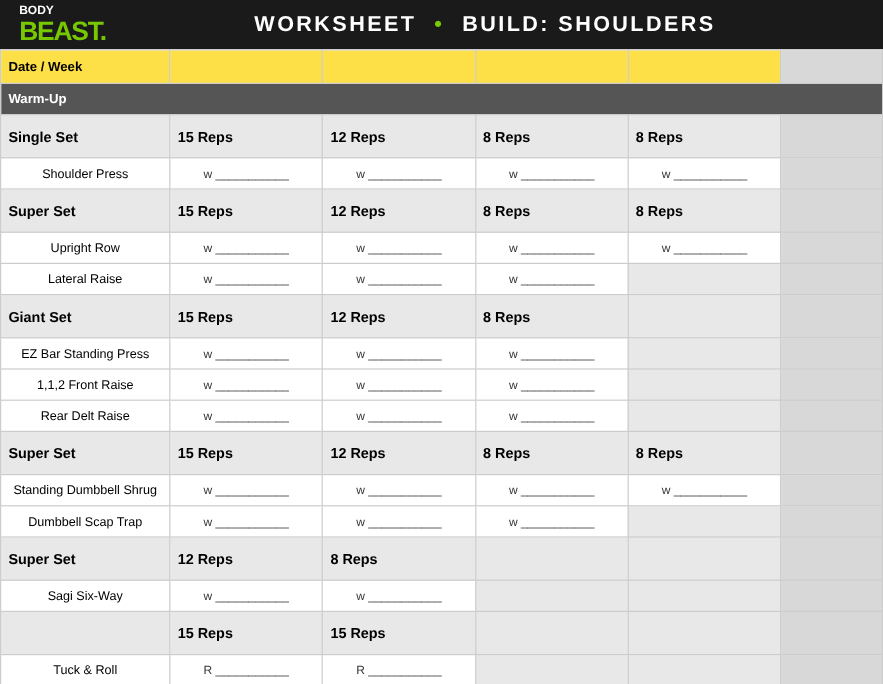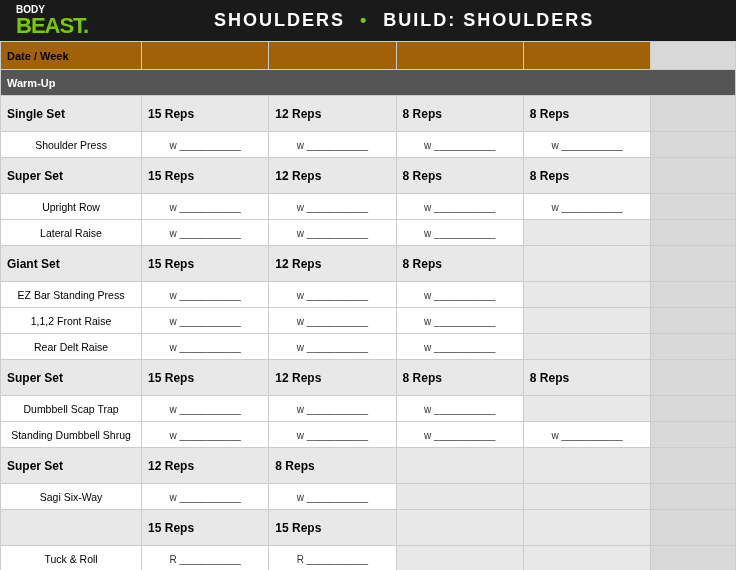--- a/index.html
+++ b/index.html
@@ -50,21 +50,21 @@
     th, td {
       border: 1px solid #ccc;
       padding: 4px 6px;
       vertical-align: middle;
     }
     .col-label { width: 133px; }
     .col-data { width: 120px; }
     .col-extra { width: 80px; }
 
     .row-date td {
-      background: #a16207;
+      background: #fde047;
       font-weight: bold;
       font-size: 11px;
       height: 28px;
     }
     .row-warmup td {
       background: #555;
       color: #fff;
       font-weight: bold;
       font-size: 11px;
       height: 26px;
@@ -104,21 +104,21 @@
 <body>
 
 <div class="header">
   <div class="logo-area">
     <div>
       <div class="logo-body">BODY</div>
       <div class="logo-beast">BEAST.</div>
     </div>
   </div>
   <div class="header-title">
-    <span>SHOULDERS</span>
+    <span>WORKSHEET</span>
     <span class="dot">•</span>
     <span>BUILD: SHOULDERS</span>
   </div>
 </div>
 
 <table>
 
   <tbody>
       <tr class="row-date">
     <td class="col-label">Date / Week</td>
@@ -210,33 +210,33 @@
 
   <tr class="row-set-header">
     <td><span class="set-type">Super Set</span></td>
     <td><span class="rep-label">15 Reps</span></td>
     <td><span class="rep-label">12 Reps</span></td>
     <td><span class="rep-label">8 Reps</span></td>
     <td><span class="rep-label">8 Reps</span></td>
     <td class="blank-cell"></td>
   </tr>
   <tr class="row-exercise">
+    <td>Standing Dumbbell Shrug</td>
+    <td><span class="w-field">w ___________</span></td>
+    <td><span class="w-field">w ___________</span></td>
+    <td><span class="w-field">w ___________</span></td>
+    <td><span class="w-field">w ___________</span></td>
+    <td class="blank-cell"></td>
+  </tr>
+  <tr class="row-exercise">
     <td>Dumbbell Scap Trap</td>
     <td><span class="w-field">w ___________</span></td>
     <td><span class="w-field">w ___________</span></td>
     <td><span class="w-field">w ___________</span></td>
     <td class="shade-cell"></td>
-    <td class="blank-cell"></td>
-  </tr>
-  <tr class="row-exercise">
-    <td>Standing Dumbbell Shrug</td>
-    <td><span class="w-field">w ___________</span></td>
-    <td><span class="w-field">w ___________</span></td>
-    <td><span class="w-field">w ___________</span></td>
-    <td><span class="w-field">w ___________</span></td>
     <td class="blank-cell"></td>
   </tr>
 
   <tr class="row-set-header">
     <td><span class="set-type">Super Set</span></td>
     <td><span class="rep-label">12 Reps</span></td>
     <td><span class="rep-label">8 Reps</span></td>
     <td class="shade-cell"></td>
     <td class="shade-cell"></td>
     <td class="blank-cell"></td>

